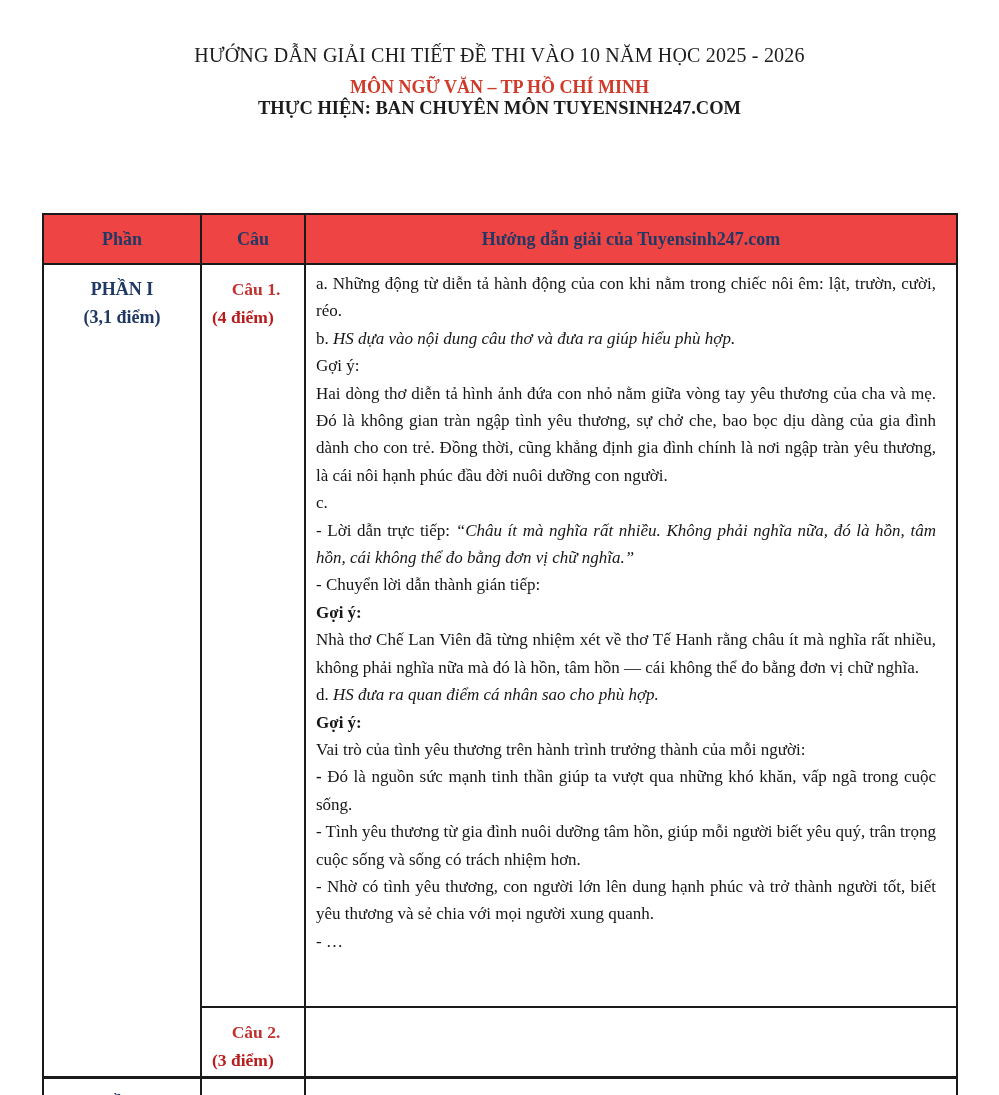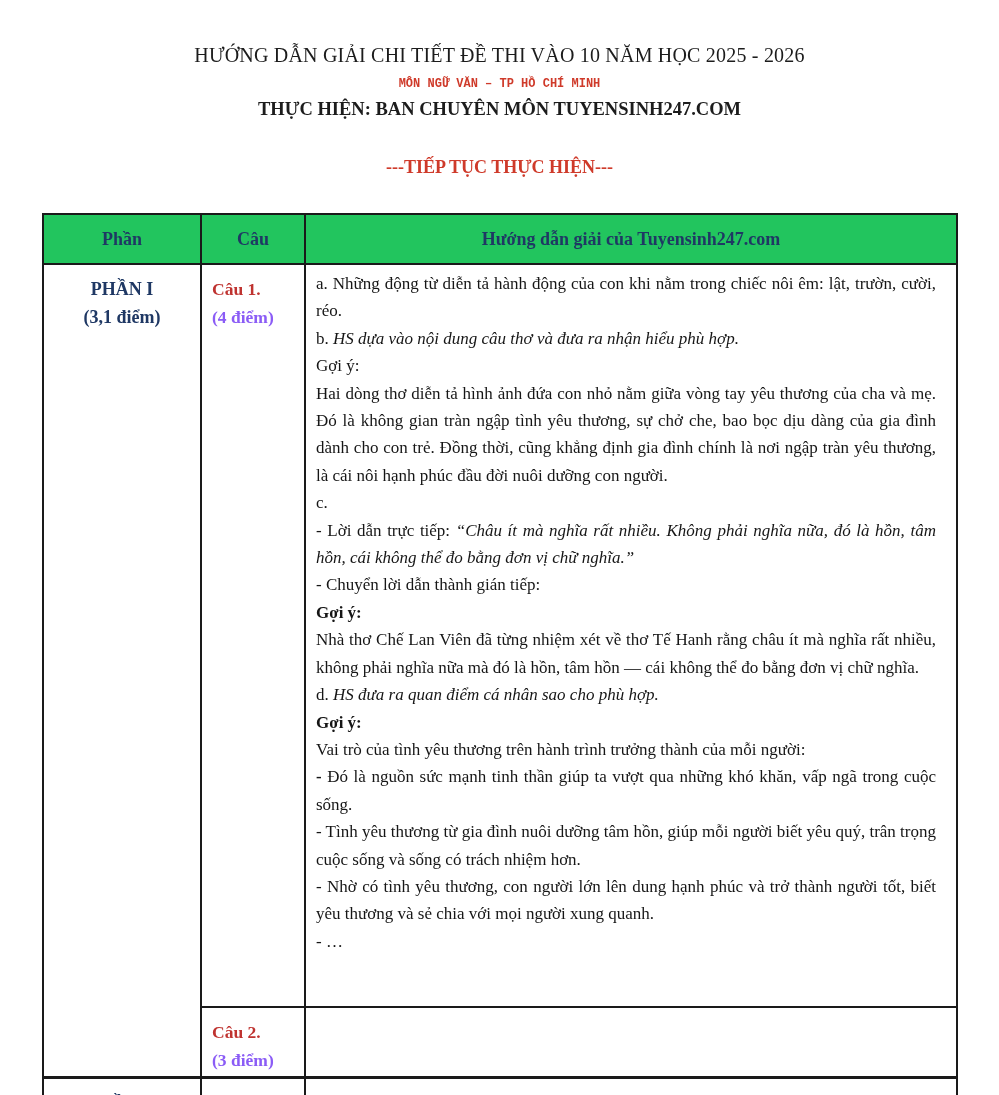--- a/index.html
+++ b/index.html
@@ -6,64 +6,63 @@
   body {
     width: 999px; height: 1095px;
     background: #ffffff;
     overflow: hidden;
     position: relative;
     font-family: "Liberation Serif", "DejaVu Serif", serif;
     color: #161616;
   }
   .header { text-align: center; padding-top: 44px; }
   .h-title   { font-size: 20px; font-weight: normal; color: #1c1c1c; letter-spacing: .2px; }
-  .h-sub     { font-size: 12px; font-weight: bold; color: #cf3a2a; margin-top: 10px; font-family: Liberation Mono, monospace; }
-  .h-byline  { font-size: 18.5px; font-weight: bold; color: #1c1c1c; margin-top: 8px; }
+  .h-sub     { font-size: 18px; font-weight: bold; color: #cf3a2a; margin-top: 10px; }
+  .h-byline  { font-size: 18.5px; font-weight: bold; color: #1c1c1c; }
   .h-cont    { font-size: 18px; font-weight: bold; color: #cf3a2a; margin-top: 37px; }
 
   table.answers {
     position: absolute; left: 42px; top: 213px;
     width: 916px;
     border-collapse: collapse; table-layout: fixed;
     font-size: 17px;
   }
   .answers td, .answers th { border: 2px solid #1a1a1a; vertical-align: top; }
   .answers thead th {
-    background: #22c55e;
+    background: #ef4444;
     color: #1f3864;
     font-size: 18px; font-weight: bold;
     height: 48px; vertical-align: middle; text-align: center;
     padding: 0;
   }
   .cell-phan {
     text-align: center;
     color: #1f3864; font-weight: bold; font-size: 18px;
     padding-top: 10px; line-height: 28px;
   }
   .cell-cau { padding: 10px 4px 0 10px; font-size: 17.5px; font-weight: bold; line-height: 28px; }
-  .cau-label { color: #bf3330; display:block; }
-  .cau-points { color: #8b5cf6; display:block; }
+  .cau-label { color: #bf3330; display:block;text-align:center; }
+  .cau-points { color: #b91c1c; display:block; }
   .cell-ans { padding: 5px 20px 0 10px; line-height: 27.4px; text-align: justify; margin-left: 40px; }
   .ans-wrap { height: 736px; overflow: hidden; }
   .cell-ans p { margin: 0; }
   .it { font-style: italic; }
   .b  { font-weight: bold; }
   .row-cau2 .cell-cau { height: 58px; border-radius: 27px; }
   .row-partial td { border-top: 3px solid #1a1a1a; }
   .row-partial .pad { padding-top: 11px; }
   .partial-ans { padding: 11px 16px 0 10px; line-height: 27.4px; text-align: justify; }
 </style>
 </head>
 <body>
 
 <div class="header">
   <div class="h-title">HƯỚNG DẪN GIẢI CHI TIẾT ĐỀ THI VÀO 10 NĂM HỌC 2025 - 2026</div>
   <div class="h-sub">MÔN NGỮ VĂN – TP HỒ CHÍ MINH</div>
   <div class="h-byline">THỰC HIỆN: BAN CHUYÊN MÔN TUYENSINH247.COM</div>
-  <div class="h-cont">---TIẾP TỤC THỰC HIỆN---</div>
 </div>
 
 <table class="answers">
   <colgroup>
     <col style="width:158px">
       <col style="width:104px">
       <col>
   </colgroup>
   <thead>
     <tr>
@@ -78,21 +77,21 @@
         <span>PHẦN I</span><br>
         <span>(3,1 điểm)</span>
       </td>
       <td class="cell-cau">
         <span class="cau-label">Câu 1.</span>
         <span class="cau-points">(4 điểm)</span>
       </td>
       <td class="cell-ans">
         <div class="ans-wrap">
           <p>a. Những động từ diễn tả hành động của con khi nằm trong chiếc nôi êm: lật, trườn, cười, réo.</p>
-          <p><span>b. </span><span class="it">HS dựa vào nội dung câu thơ và đưa ra nhận hiểu phù hợp.</span></p>
+          <p><span>b. </span><span class="it">HS dựa vào nội dung câu thơ và đưa ra giúp hiểu phù hợp.</span></p>
           <p>Gợi ý:</p>
           <p>Hai dòng thơ diễn tả hình ảnh đứa con nhỏ nằm giữa vòng tay yêu thương của cha và mẹ. Đó là không gian tràn ngập tình yêu thương, sự chở che, bao bọc dịu dàng của gia đình dành cho con trẻ. Đồng thời, cũng khẳng định gia đình chính là nơi ngập tràn yêu thương, là cái nôi hạnh phúc đầu đời nuôi dưỡng con người.</p>
           <p>c.</p>
           <p><span>- Lời dẫn trực tiếp: </span><span class="it">“Châu ít mà nghĩa rất nhiều. Không phải nghĩa nữa, đó là hồn, tâm hồn, cái không thể đo bằng đơn vị chữ nghĩa.”</span></p>
           <p>- Chuyển lời dẫn thành gián tiếp:</p>
           <p class="b">Gợi ý:</p>
           <p>Nhà thơ Chế Lan Viên đã từng nhiệm xét về thơ Tế Hanh rằng châu ít mà nghĩa rất nhiều, không phải nghĩa nữa mà đó là hồn, tâm hồn — cái không thể đo bằng đơn vị chữ nghĩa.</p>
           <p><span>d. </span><span class="it">HS đưa ra quan điểm cá nhân sao cho phù hợp.</span></p>
           <p class="b">Gợi ý:</p>
           <p>Vai trò của tình yêu thương trên hành trình trưởng thành của mỗi người:</p>

